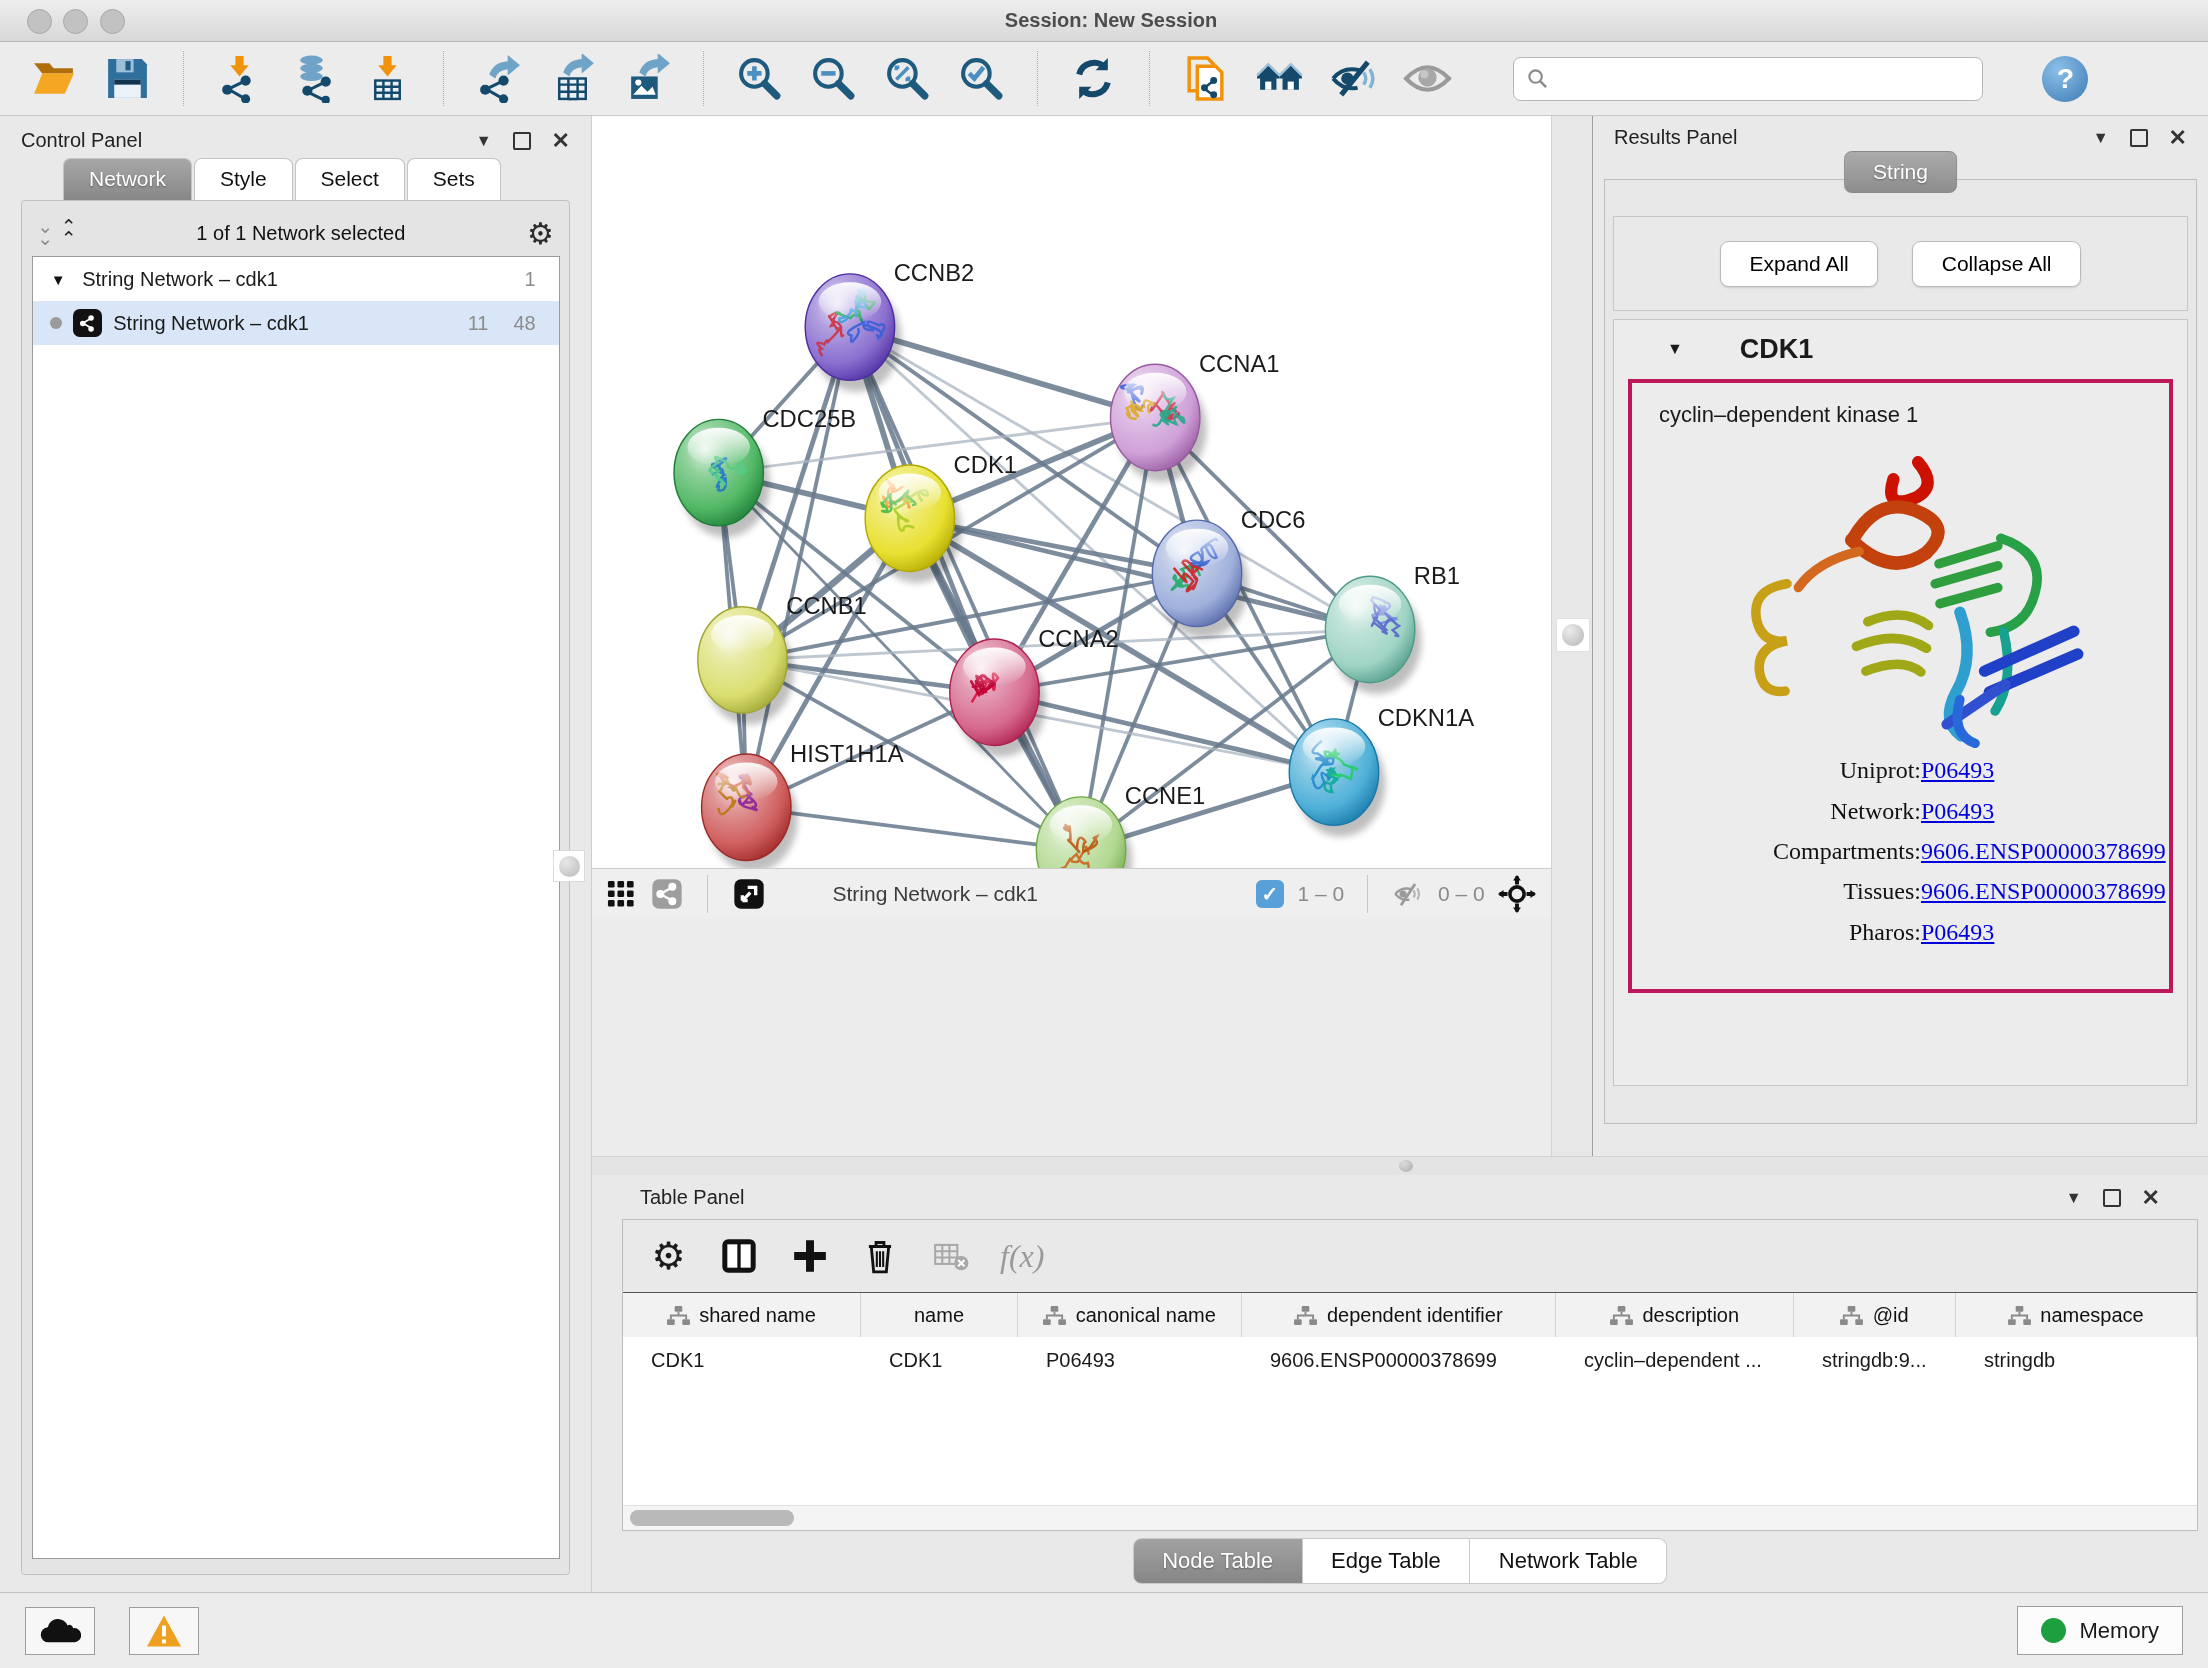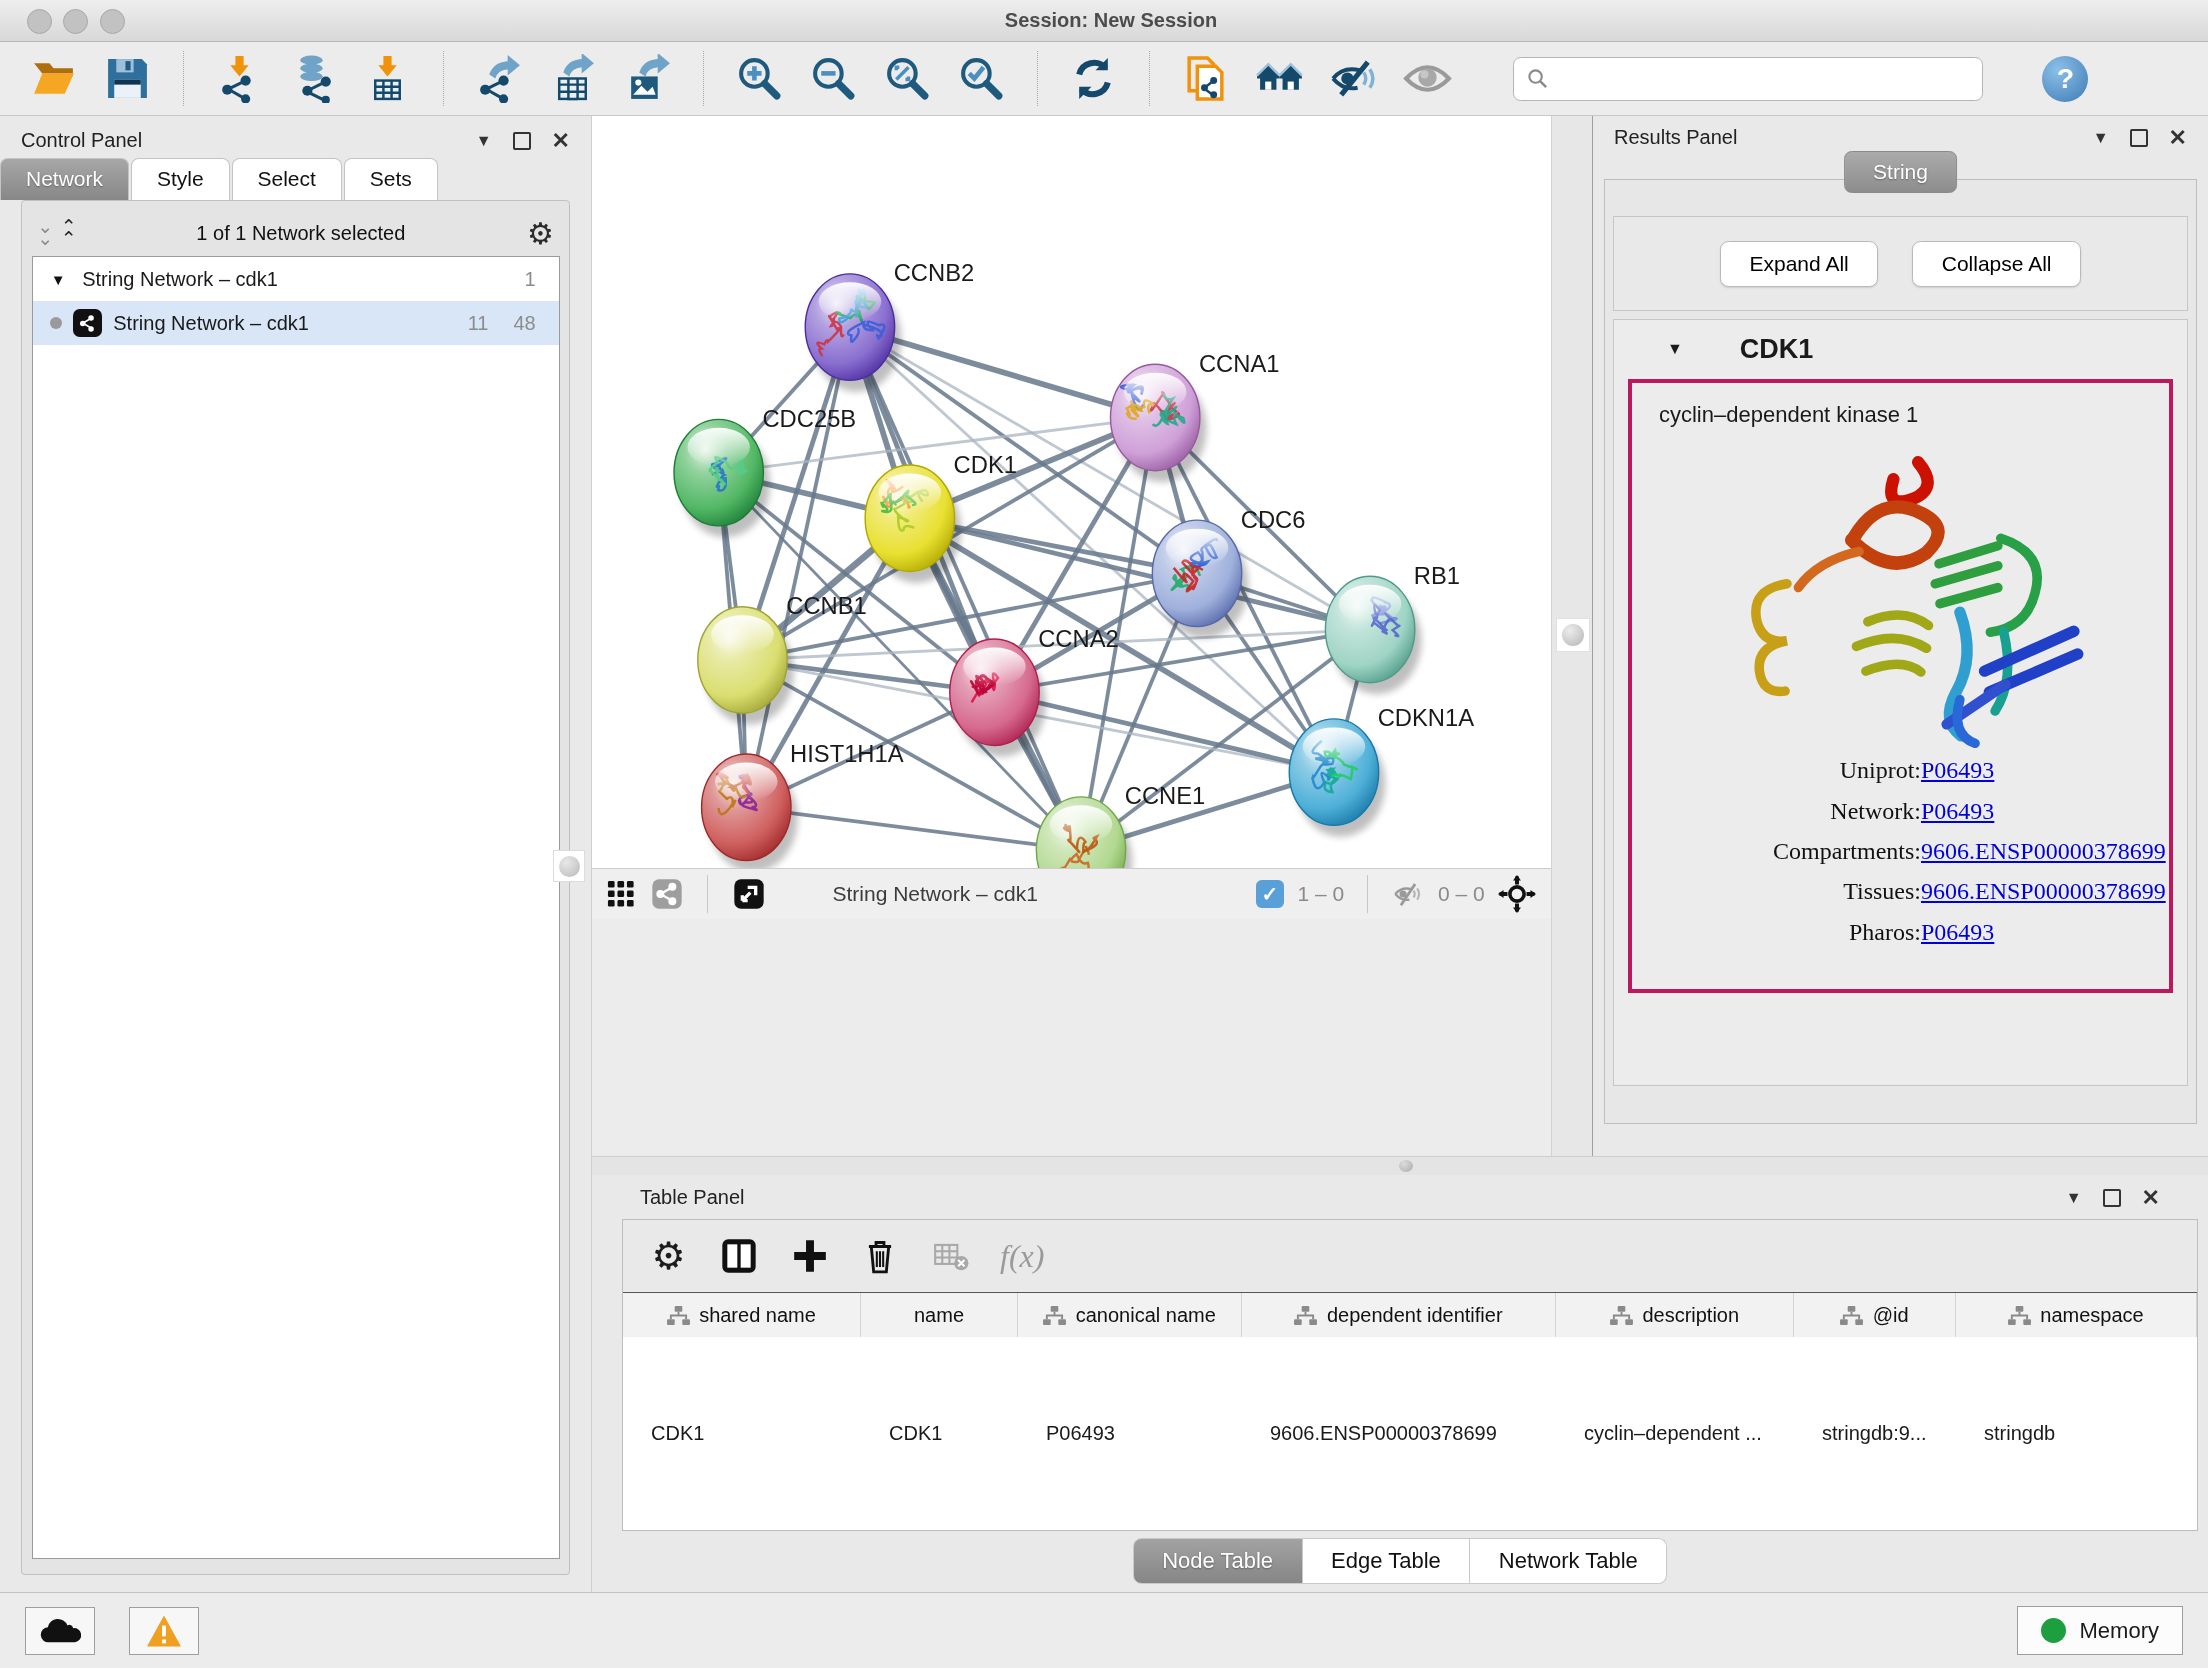--- a/index.html
+++ b/index.html
@@ -26,21 +26,21 @@
   .main { flex:1; display:flex; min-height:0; }
 
   
   .control-panel { width:592px; flex:0 0 592px; background:#e9e9e9; position:relative; padding:7.6px 0 0 0; border-right:1px solid #cfcfcf; }
   .cp-header { height:34px; display:flex; align-items:center; padding:0 21px; }
   .panel-title { font-size:20px; color:#222; }
   .panel-header-icons { margin-left:auto; display:flex; gap:21px; align-items:center; color:#333; }
   .ph-caret { font-size:16px; }
   .ph-float { width:18px; height:18px; border:2.4px solid #333; border-radius:1.9px; }
   .ph-close { font-size:22px; font-weight:bold; }
-  .cp-tabs { display:flex; position:relative; z-index:2; }
+  .cp-tabs { display:flex; padding-left:63px; position:relative; z-index:2; }
   .tab { height:42px; padding:0 25px; display:flex; align-items:center; font-size:21px; background:#fff; border:1px solid #c4c4c4; border-bottom:none; border-radius:7.6px 7.6px 0 0; margin-right:1.9px; color:#111; }
   .tab.active { background:linear-gradient(#a7a7a7,#878787); color:#fff; text-shadow:0 1px 1.9px rgba(0,0,0,.35); }
   .cp-box { margin:0 21px; background:#e4e4e4; border:1px solid #c0c0c0; border-radius:3.8px; height:1375px; padding:9.5px; }
   .cp-net-toolbar { height:46px; display:flex; align-items:center; gap:9.5px; padding:0 5.7px; }
   .chev { font-size:19px; letter-spacing:-1.9px; line-height:11.4px; display:flex; flex-direction:column; align-items:center; }
   .chev span{ height:12.4px; }
   .cp-status { flex:1; text-align:center; font-size:20px; color:#111; }
   .gear-glyph { font-size:30px; color:#2c2c2c; }
   .tree { background:#fff; border:1px solid #9a9a9a; height:1303px; overflow:hidden; }
   .tree-row { height:44px; display:flex; align-items:center; font-size:20px; gap:11.4px; padding:0 13.3px; }
@@ -90,21 +90,21 @@
   .h-splitter { height:19px; flex:0 0 19px; background:#e4e4e4; border-top:1px solid #cfcfcf; position:relative; }
   .h-splitter .dimple { position:absolute; left:807px; top:2.9px; width:14.3px; height:12.4px; border-radius:50%; background:radial-gradient(circle at 35% 30%, #dcdcdc, #ababab); }
 
   
   .table-panel { flex:1; background:#e9e9e9; position:relative; padding-top:5.7px; }
   .tp-header { height:34px; display:flex; align-items:center; padding:0 48px 0 48px; }
   .tp-box { position:absolute; left:29.5px; right:10.5px; top:44px; bottom:61px; background:#e9e9e9; border:1px solid #bdbdbd; display:flex; flex-direction:column; }
   .tp-toolbar { height:72px; display:flex; align-items:center; gap:28.5px; padding:0 25px; }
   .tp-toolbar .ticon { width:42px; height:42px; display:flex; align-items:center; justify-content:center; }
   .fx { font-family:"Liberation Serif", serif; font-style:italic; font-size:32px; color:#9a9a9a; }
-  .tbl-wrap { flex:1; background:#fff; border-top:1.9px solid #555; overflow:hidden; display:flex; flex-direction:row; }
+  .tbl-wrap { flex:1; background:#fff; border-top:1.9px solid #555; overflow:hidden; display:flex; flex-direction:column; }
   table.grid { border-collapse:collapse; width:100%; table-layout:fixed; }
   .grid th { height:44px; background:#f2f2f2; border-right:1px solid #d2d2d2; font-weight:normal; font-size:20px; color:#111; overflow:hidden; white-space:nowrap; }
   .grid th .th-inner { display:flex; align-items:center; justify-content:center; gap:9.5px; padding:0 5.7px; }
   .grid td { height:46px; font-size:20px; padding:0 3.8px 0 28.5px; white-space:nowrap; overflow:hidden; border:none; }
   .hscroll { height:25px; margin-top:auto; background:#f4f4f4; border-top:1px solid #e0e0e0; position:relative; }
   .hscroll .thumb { position:absolute; left:7.6px; top:3.8px; width:164px; height:16px; border-radius:8.6px; background:#b9b9b9; }
   .tp-tabs { position:absolute; left:0; right:0; bottom:7.6px; display:flex; justify-content:center; }
   .btab { height:46px; padding:0 28.5px; display:flex; align-items:center; font-size:22px; background:#fff; border:1px solid #c9c9c9; border-left:none; color:#111; }
   .btab:first-child { border-radius:8.6px 0 0 8.6px; border-left:1px solid #c9c9c9; }
   .btab:last-child { border-radius:0 8.6px 8.6px 0; }

